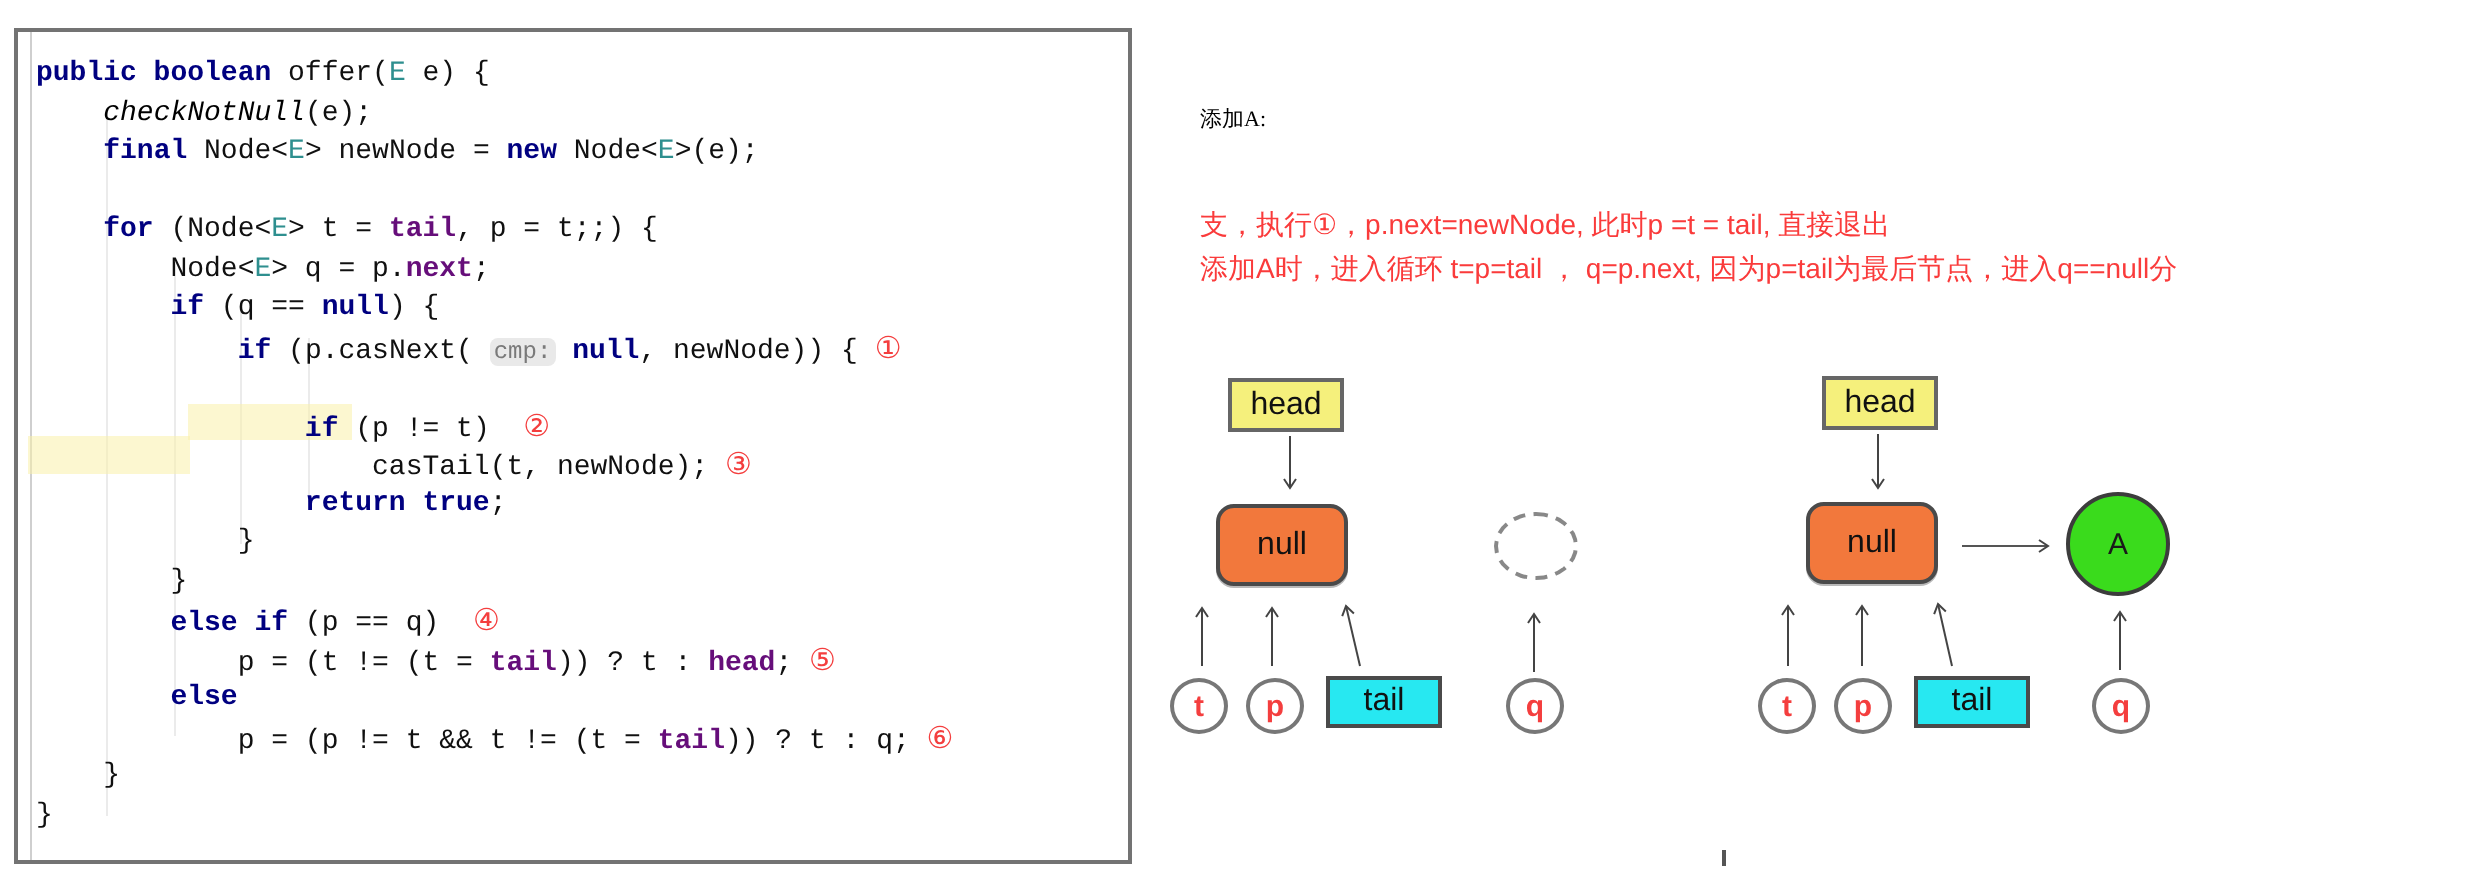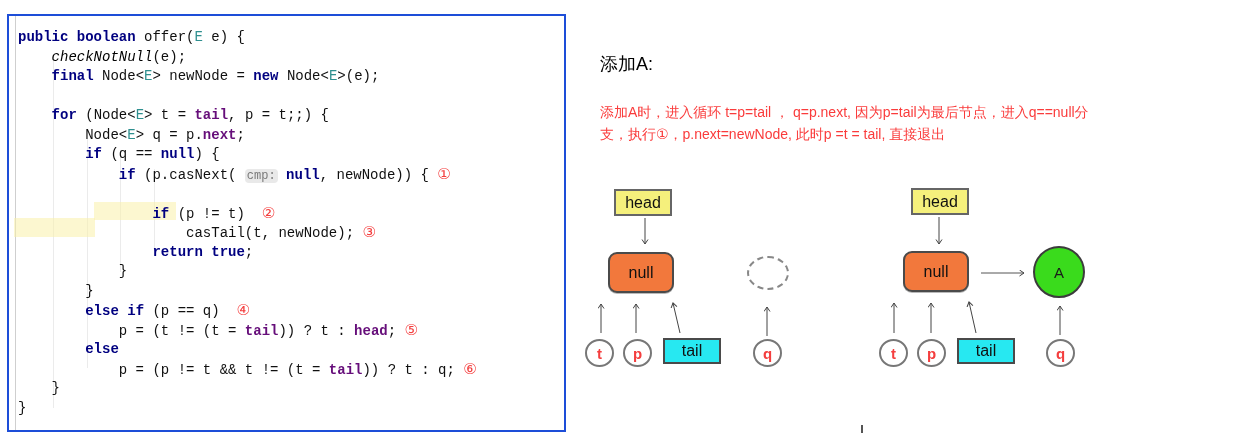--- a/index.html
+++ b/index.html
@@ -2,39 +2,39 @@
 <html style="--keyword: #000080; --field: #660E7A; --typeParam: #2E8F8F; --annotation: #F43E3E; --redText: #FA3B3B; --headFill: #F5F07C; --nullFill: #F2783C; --tailFill: #27E8F1; --nodeAFill: #3ADB1C;"><head>
 <meta charset="utf-8">
 <style>
   * { box-sizing: border-box; margin: 0; padding: 0; }
   html, body { width: 1240px; height: 441px; background: #ffffff; overflow: hidden;
                font-family: "Liberation Sans", "DejaVu Sans", sans-serif; }
   .stage { position: absolute; left: 0; top: 0; width: 1240px; height: 441px; }
 
   
   .code-panel { position: absolute; left: 7px; top: 14px; width: 559px; height: 418px;
-                border: 2px solid #1d4ed8; background: #ffffff; }
+                border: 2px solid #737373; background: #ffffff; }
   .gutter-line { position: absolute; left: 6px; top: 0; width: 1px; height: 100%; background: #cfcfcf; }
   .indent-guide { position: absolute; width: 1px; background: #ebebeb; }
   .hl-band { position: absolute; background: rgba(250, 240, 170, 0.55); z-index: 1; }
   .code-content { position: absolute; left: 9px; top: 12px; z-index: 2;
                   font-family: "Liberation Mono", "DejaVu Sans Mono", monospace;
                   font-size: 14px; line-height: 19.5px; white-space: pre; color: #101010; }
   .code-line { height: 19.5px; }
   .tok-k  { color: var(--keyword); font-weight: bold; }
   .tok-d  { color: #101010; }
   .tok-f  { color: var(--field); font-weight: bold; }
   .tok-tp { color: var(--typeParam); }
   .tok-sm { color: #000000; font-style: italic; }
   .tok-h  { background: #e9e9e9; color: #7a7a7a; border-radius: 4px; padding: 0 2px; font-size: 12px; }
   .tok-n  { color: var(--annotation); font-size: 15px; font-family: "DejaVu Sans", sans-serif; }
 
   
-  .anno-title { position: absolute; left: 600px; top: 52px; font-size: 18px; color: #000;
-                font-weight: 500; }
+  .anno-title { position: absolute; left: 600px; top: 52px; font-size: 11px; color: #000;
+                font-weight: 500; font-family: Liberation Serif, serif; }
   .anno-red { position: absolute; left: 600px; top: 102px; color: var(--redText);
               font-size: 14px; line-height: 21.5px; white-space: nowrap; font-weight: 500; }
 
   
   .dg { position: absolute; width: 215px; height: 205px; }
   .dg svg { position: absolute; left: 0; top: 0; }
   .dg-box { position: absolute; display: flex; align-items: center; justify-content: center;
             color: #111; }
   .dg-head { width: 58px; height: 27px; background: var(--headFill); border: 2px solid #666;
              font-size: 16px; }
@@ -64,22 +64,22 @@
     <div class="indent-guide" style="left:78px; top:114px; height:238px;"></div>
     <div class="indent-guide" style="left:111px; top:134px; height:122px;"></div>
     <div class="indent-guide" style="left:145px; top:153px; height:82px;"></div>
     <div class="hl-band" style="left:85px; top:186px; width:82px; height:18px;"></div>
     <div class="hl-band" style="left:5px;  top:202px; width:81px; height:19px;"></div>
     <div class="code-content"><div class="code-line"><span class="tok-k">public boolean</span><span class="tok-d"> offer(</span><span class="tok-tp">E</span><span class="tok-d"> e) {</span></div><div class="code-line"><span class="tok-d">    </span><span class="tok-sm">checkNotNull</span><span class="tok-d">(e);</span></div><div class="code-line"><span class="tok-d">    </span><span class="tok-k">final</span><span class="tok-d"> Node&lt;</span><span class="tok-tp">E</span><span class="tok-d">&gt; newNode = </span><span class="tok-k">new</span><span class="tok-d"> Node&lt;</span><span class="tok-tp">E</span><span class="tok-d">&gt;(e);</span></div><div class="code-line">&nbsp;</div><div class="code-line"><span class="tok-d">    </span><span class="tok-k">for</span><span class="tok-d"> (Node&lt;</span><span class="tok-tp">E</span><span class="tok-d">&gt; t = </span><span class="tok-f">tail</span><span class="tok-d">, p = t;;) {</span></div><div class="code-line"><span class="tok-d">        Node&lt;</span><span class="tok-tp">E</span><span class="tok-d">&gt; q = p.</span><span class="tok-f">next</span><span class="tok-d">;</span></div><div class="code-line"><span class="tok-d">        </span><span class="tok-k">if</span><span class="tok-d"> (q == </span><span class="tok-k">null</span><span class="tok-d">) {</span></div><div class="code-line"><span class="tok-d">            </span><span class="tok-k">if</span><span class="tok-d"> (p.casNext( </span><span class="tok-h">cmp:</span><span class="tok-d"> </span><span class="tok-k">null</span><span class="tok-d">, newNode)) { </span><span class="tok-n">①</span></div><div class="code-line">&nbsp;</div><div class="code-line"><span class="tok-d">                </span><span class="tok-k">if</span><span class="tok-d"> (p != t)  </span><span class="tok-n">②</span></div><div class="code-line"><span class="tok-d">                    casTail(t, newNode); </span><span class="tok-n">③</span></div><div class="code-line"><span class="tok-d">                </span><span class="tok-k">return true</span><span class="tok-d">;</span></div><div class="code-line"><span class="tok-d">            }</span></div><div class="code-line"><span class="tok-d">        }</span></div><div class="code-line"><span class="tok-d">        </span><span class="tok-k">else if</span><span class="tok-d"> (p == q)  </span><span class="tok-n">④</span></div><div class="code-line"><span class="tok-d">            p = (t != (t = </span><span class="tok-f">tail</span><span class="tok-d">)) ? t : </span><span class="tok-f">head</span><span class="tok-d">; </span><span class="tok-n">⑤</span></div><div class="code-line"><span class="tok-d">        </span><span class="tok-k">else</span></div><div class="code-line"><span class="tok-d">            p = (p != t &amp;&amp; t != (t = </span><span class="tok-f">tail</span><span class="tok-d">)) ? t : q; </span><span class="tok-n">⑥</span></div><div class="code-line"><span class="tok-d">    }</span></div><div class="code-line"><span class="tok-d">}</span></div></div>
   </div>
 
   <div class="anno-title">添加A:</div>
   <div class="anno-red">
+    <div>支，执行①，p.next=newNode, 此时p  =t = tail, 直接退出</div>
     <div>添加A时，进入循环 t=p=tail ，  q=p.next, 因为p=tail为最后节点，进入q==null分</div>
-    <div>支，执行①，p.next=newNode, 此时p  =t = tail, 直接退出</div>
   </div>
 
   <div class="dg" style="left:583px; top:182px;">
     <svg width="215" height="205">
       <defs>
         <marker id="ah1" markerWidth="9" markerHeight="8" refX="5" refY="3.5" orient="auto">
           <path d="M0.5,0.5 L5,3.5 L0.5,6.5" stroke="#444" fill="none" stroke-width="1"></path>
         </marker>
       </defs>
       <line x1="62" y1="36" x2="62" y2="62" stroke="#444" stroke-width="1" marker-end="url(#ah1)"></line>

